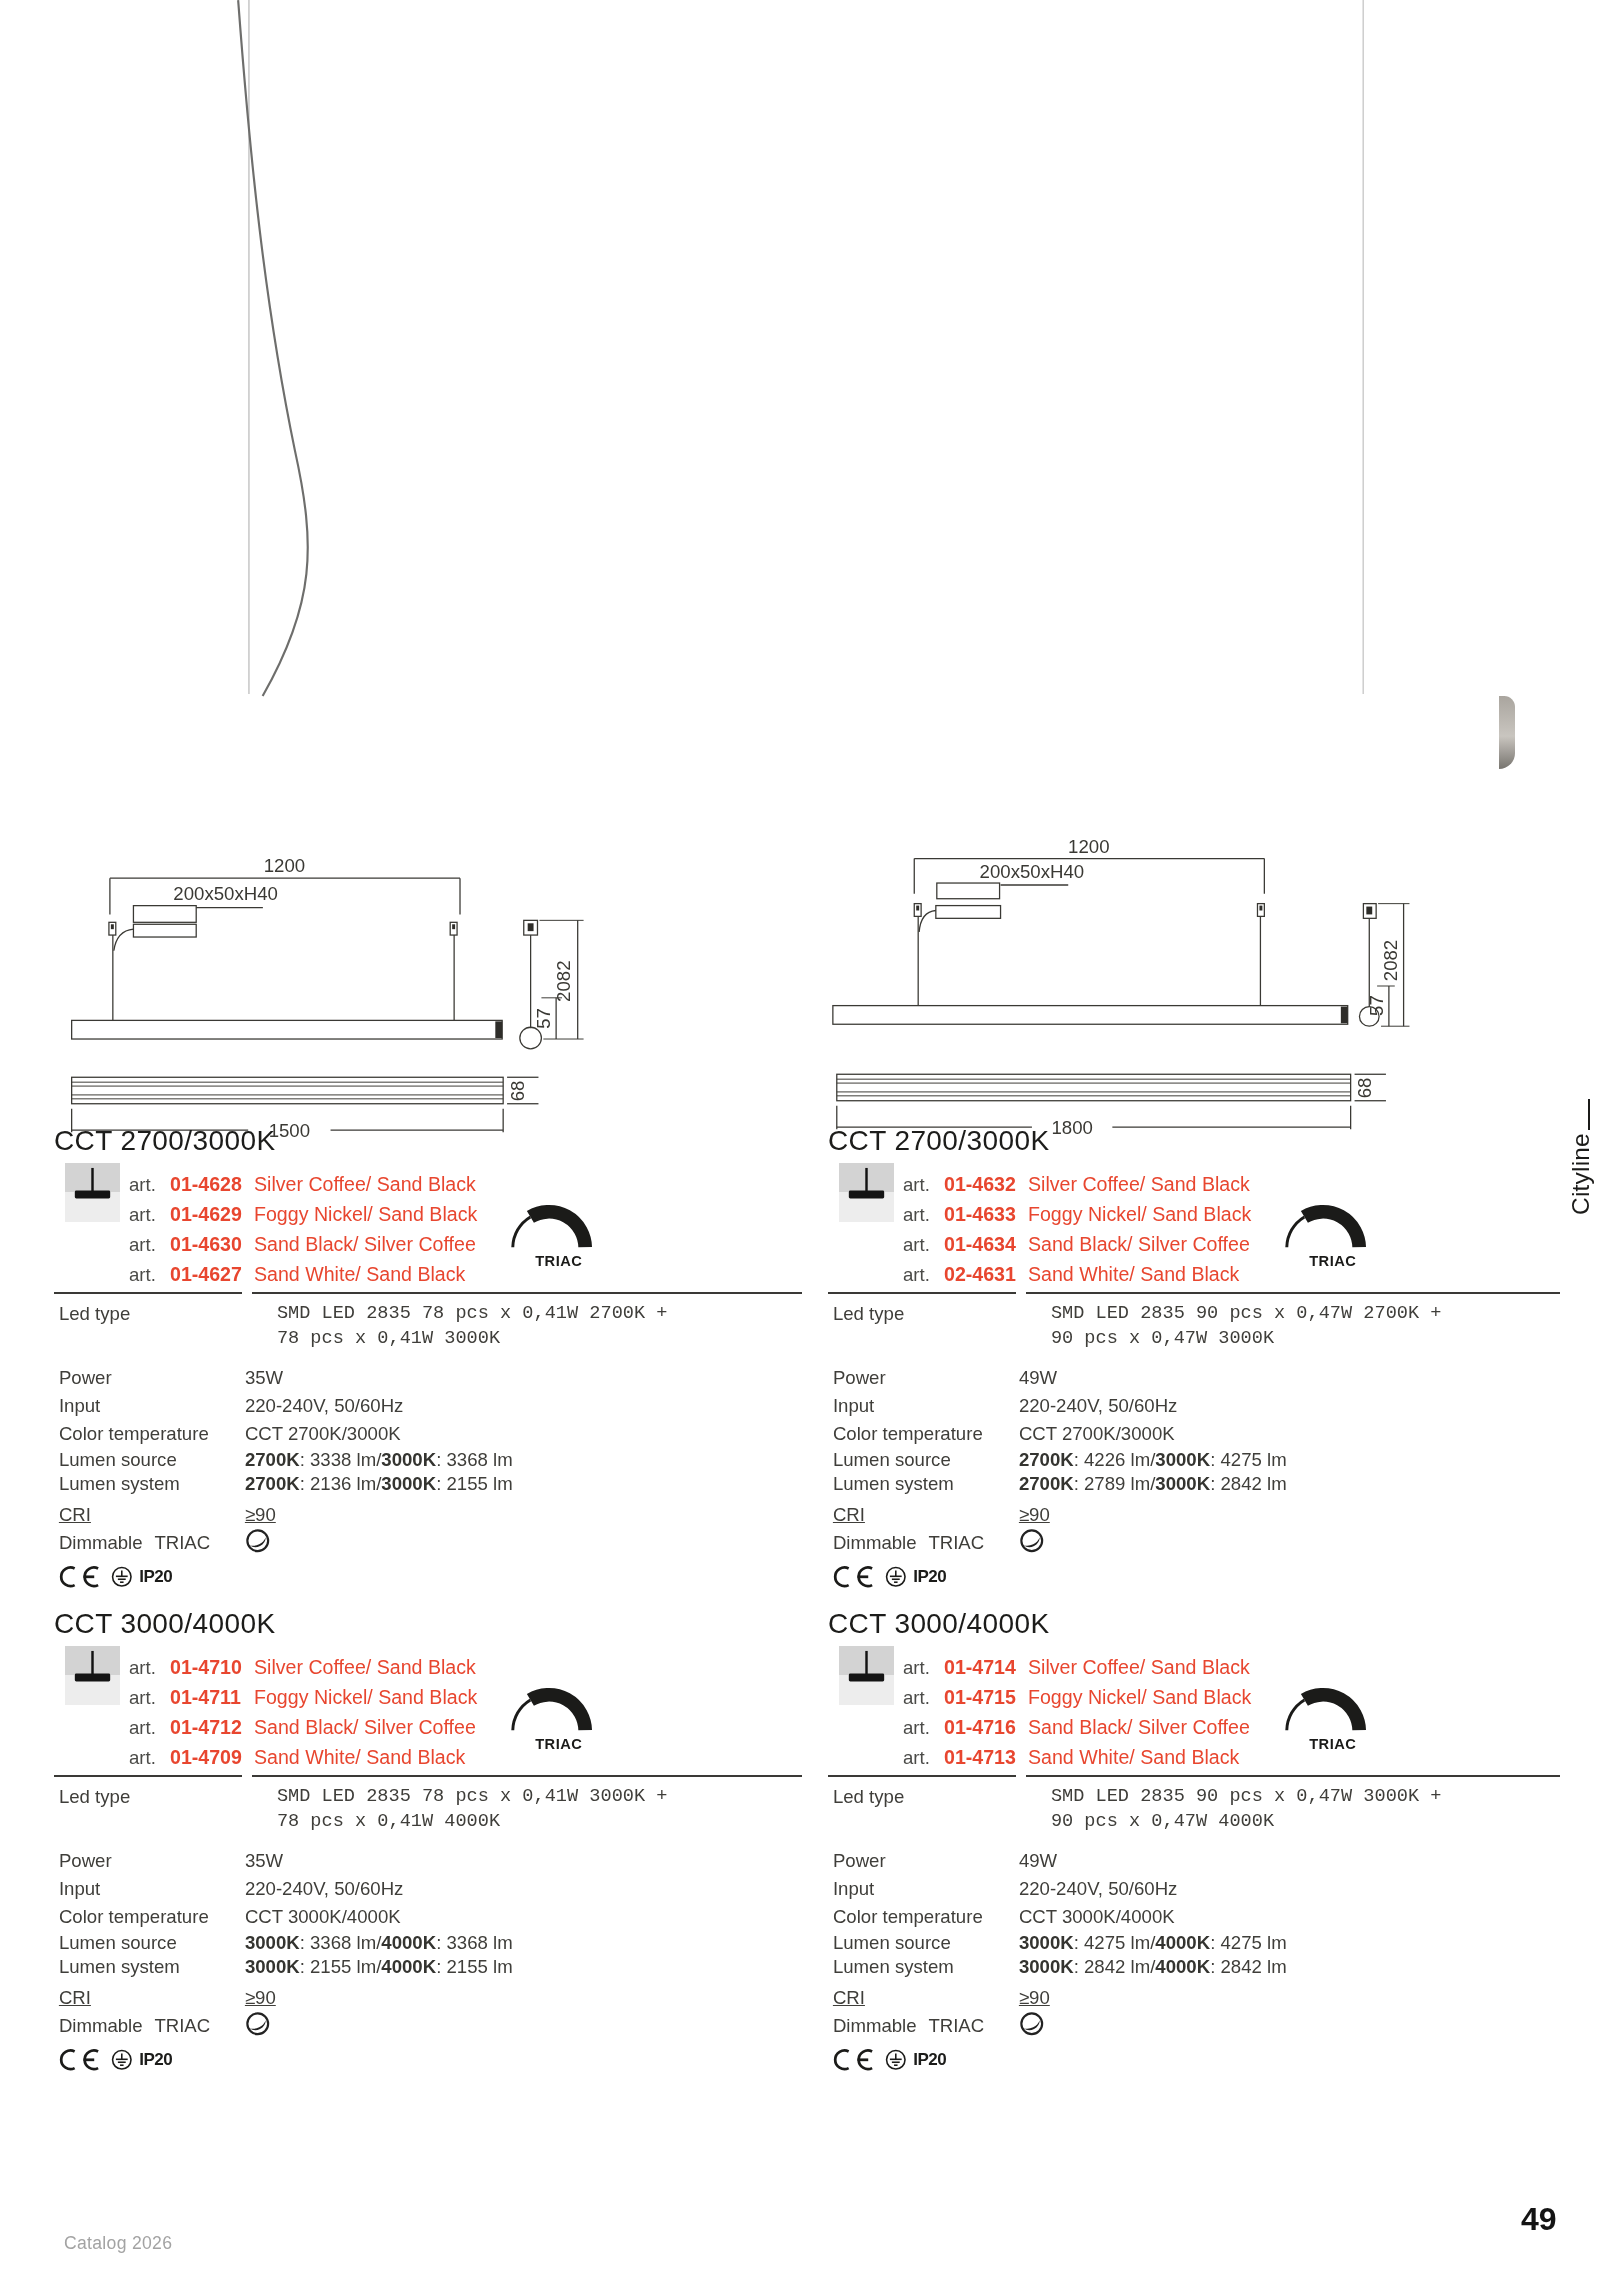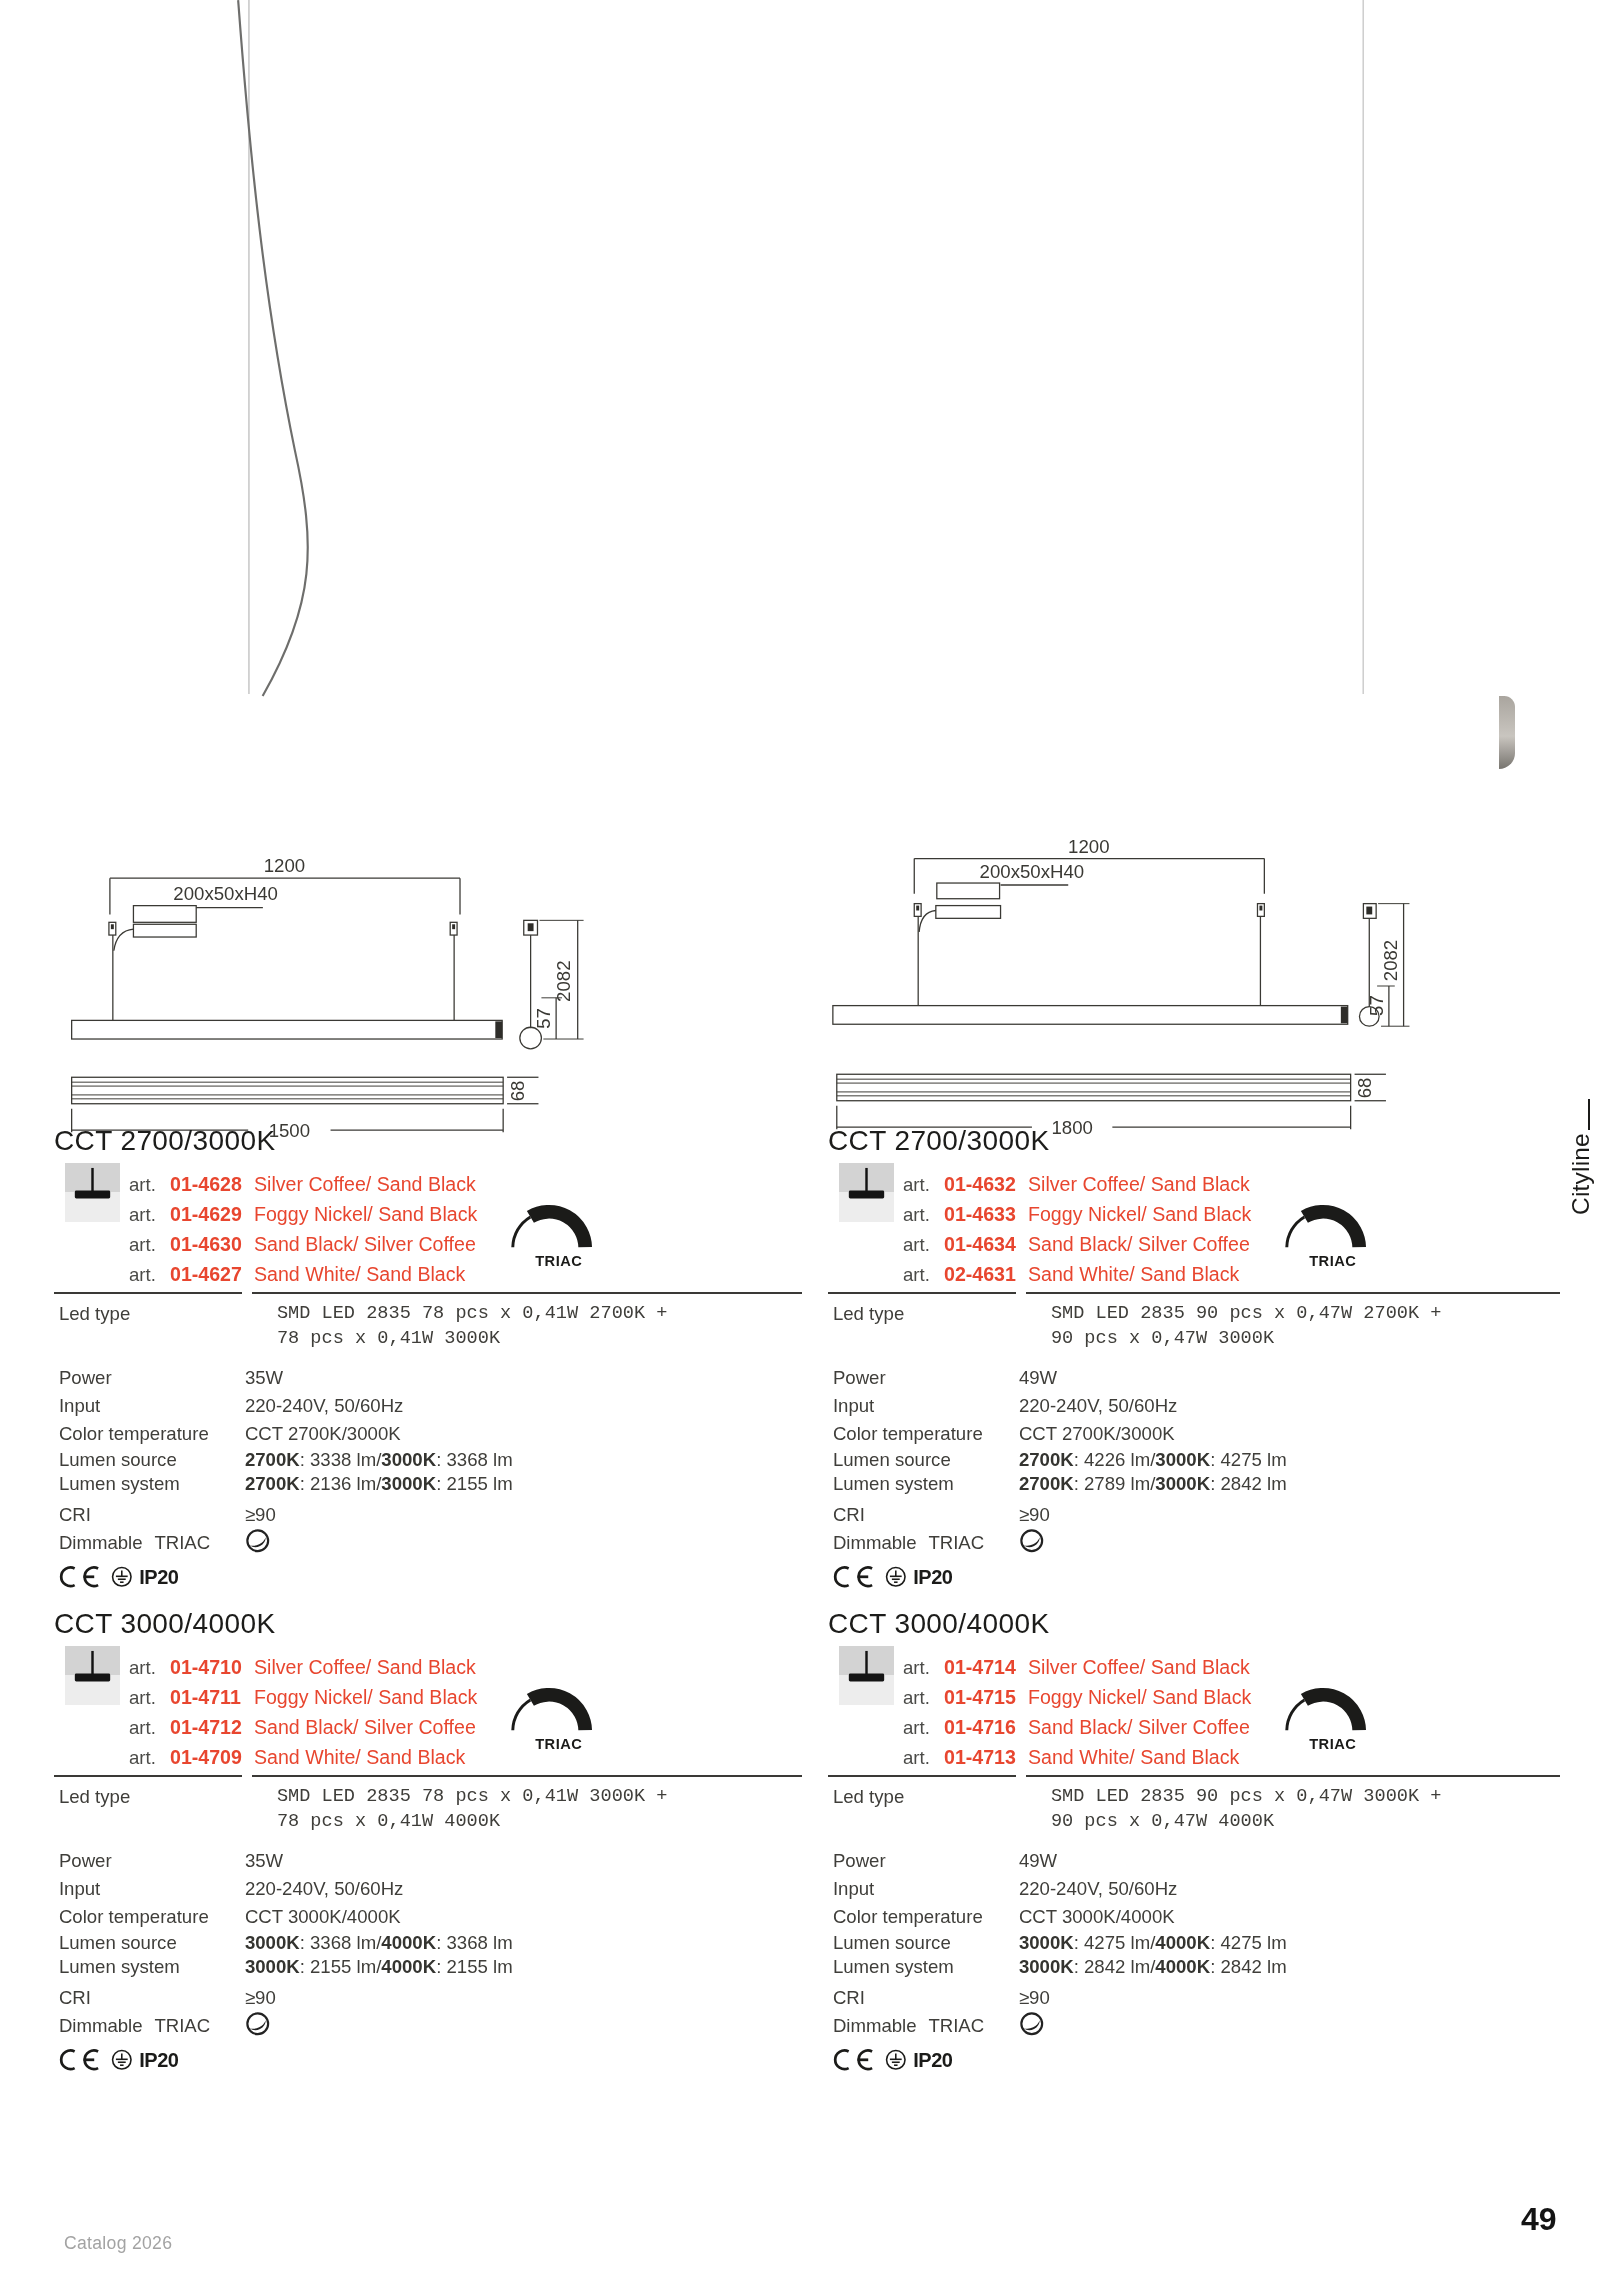--- a/index.html
+++ b/index.html
@@ -48,26 +48,26 @@
   .divider .gap  { width:9.8px; }
   .divider .seg2 { flex:1; height:2px; background:#3a3936; }
   .specs { position:absolute; left:0; top:178px; width:100%; }
   .spec-row { display:flex; padding-left:4.9px; font-size:18.6px; }
   .spec-label { width:186px; flex:0 0 186px; color:#3f3e3a; }
   .spec-value { color:#3f3e3a; }
   .row-led .spec-value { line-height:24.5px;font-family:Liberation Mono, monospace; }
   .row-led { line-height:24.5px; margin-bottom:12.7px;gap:32px; }
   .row-std { line-height:28px; }
   .row-lum { line-height:24.5px; }
-  .row-cri { line-height:28px; margin-top:3.9px; }
+  .row-cri { line-height:28px; margin-top:3.9px;text-decoration:underline; }
   .row-dim { height:29px; align-items:center; }
   .dim-label-wrap { display:flex; gap:11.8px; }
   .k { font-weight:bold; color:#343430; }
   .certs { display:flex; align-items:center; gap:6.9px; margin-top:6.9px; height:25.5px; padding-left:4.9px; }
-  .ip-text { font-size:20px; font-weight:bold; color:#1b1b19; letter-spacing:-0.5px; }
+  .ip-text { font-size:17px; font-weight:bold; color:#1b1b19; letter-spacing:-0.5px; }
   
   .brand {
     position:absolute; left:1564px; top:1215px; width:147px; height:29px;
     transform:rotate(-90deg); transform-origin:0 0;
     display:flex; align-items:flex-end;
   }
   .brand-text { font-size:24.5px; color:#1b1b19; line-height:25.5px; letter-spacing:0.2px; }
   .brand-line { width:31px; height:2px; background:#1b1b19; margin-left:2.9px; margin-bottom:2.9px; }
   
   .footer-left { position:absolute; left:64px; top:2233px; font-size:17.6px; color:#a3a3a3; letter-spacing:0.3px; }

